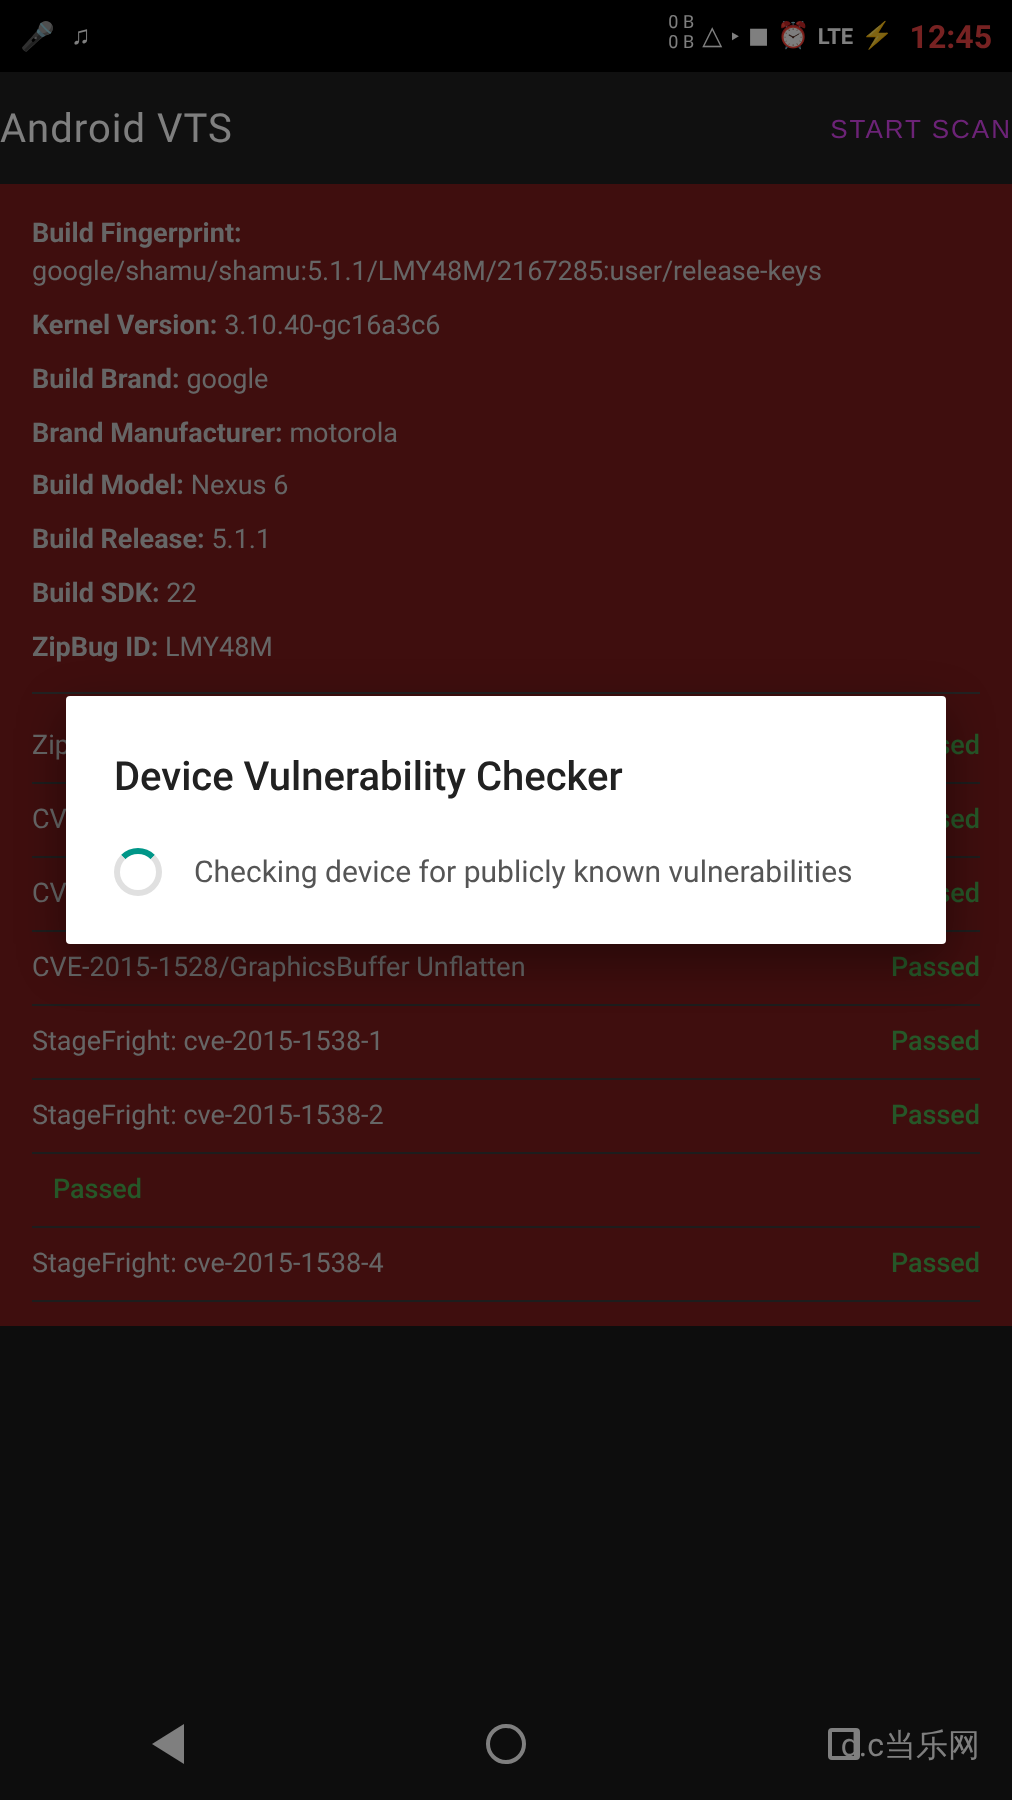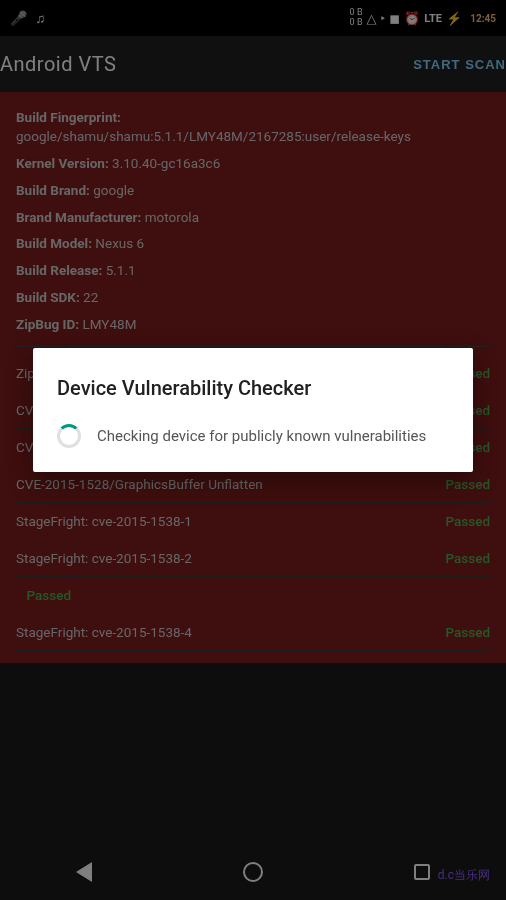--- a/index.html
+++ b/index.html
@@ -32,23 +32,23 @@
 
     .status-right {
       display: flex;
       align-items: center;
       gap: 4px;
       font-size: 13px;
       color: #fff;
     }
 
     .time {
-      font-size: 10px;
+      font-size: 16px;
       font-weight: bold;
-      color: #fdba74;
+      color: #ef4444;
       margin-left: 4px;
     }
 
     
     .app-bar {
       width: 100%;
       height: 56px;
       background: #212121;
       display: flex;
       align-items: center;
@@ -57,23 +57,23 @@
     }
 
     .app-title {
       color: #fff;
       font-size: 20px;
       font-weight: 400;
       letter-spacing: 0.5px;
     }
 
     .start-scan-btn {
-      color: #7dd3fc;
+      color: #d946ef;
       font-size: 13px;
-      font-weight: 700;
+      font-weight: 400;
       letter-spacing: 1px;
       background: none;
       border: none;
       cursor: pointer;
     }
 
     
     .main-content {
       width: 100%;
       background: #7f1d1d;
@@ -354,14 +354,14 @@
 <div class="nav-bar">
   <button class="nav-btn">
     <div class="nav-icon-back"></div>
   </button>
   <button class="nav-btn">
     <div class="nav-icon-home"></div>
   </button>
   <button class="nav-btn">
     <div class="nav-icon-recents"></div>
   </button>
-  <span class="watermark" style="color:#8b5cf6;font-size:12px;">d.c当乐网</span>
+  <span class="watermark" style="color:#ffffff;font-size:16px;">d.c当乐网</span>
 </div>
 
 </body></html>

